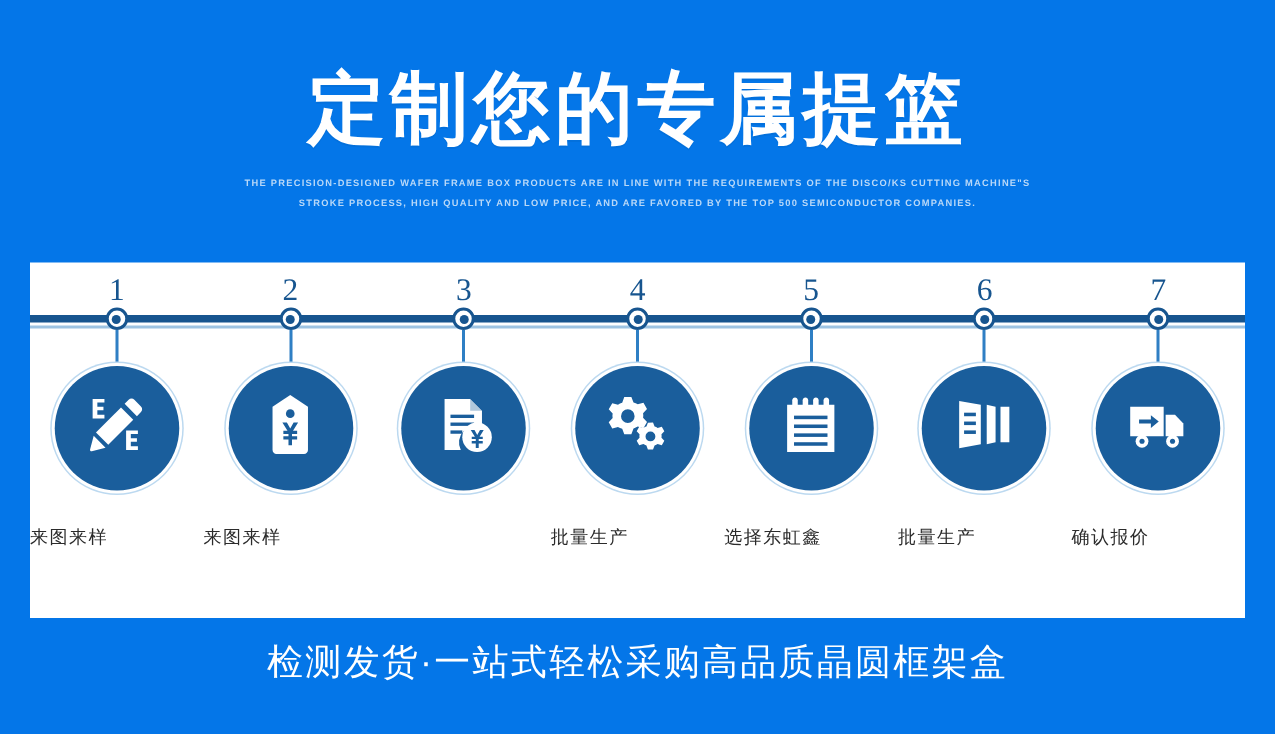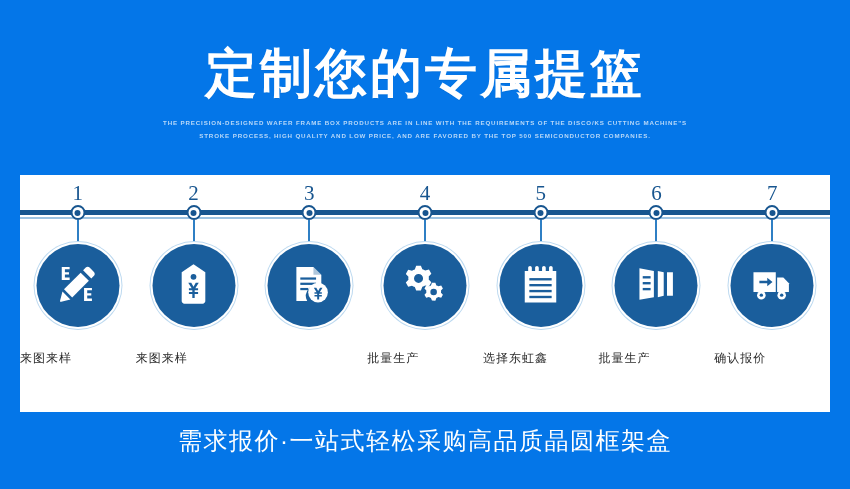--- a/index.html
+++ b/index.html
@@ -321,13 +321,13 @@
             <path d="M12 27h12v-4.5l8 6.5-8 6.5V31H12z" fill="#1a5e9c"></path>
           </svg>
         </span>
       </div>
       <div class="step-label">确认报价</div>
     </div>
 
   </div>
 </div>
 
-<div class="tagline">需求报价·一站式轻松采购高品质晶圆框架盒</div>
+<div class="tagline">检测发货·一站式轻松采购高品质晶圆框架盒</div>
 
 </body></html>

